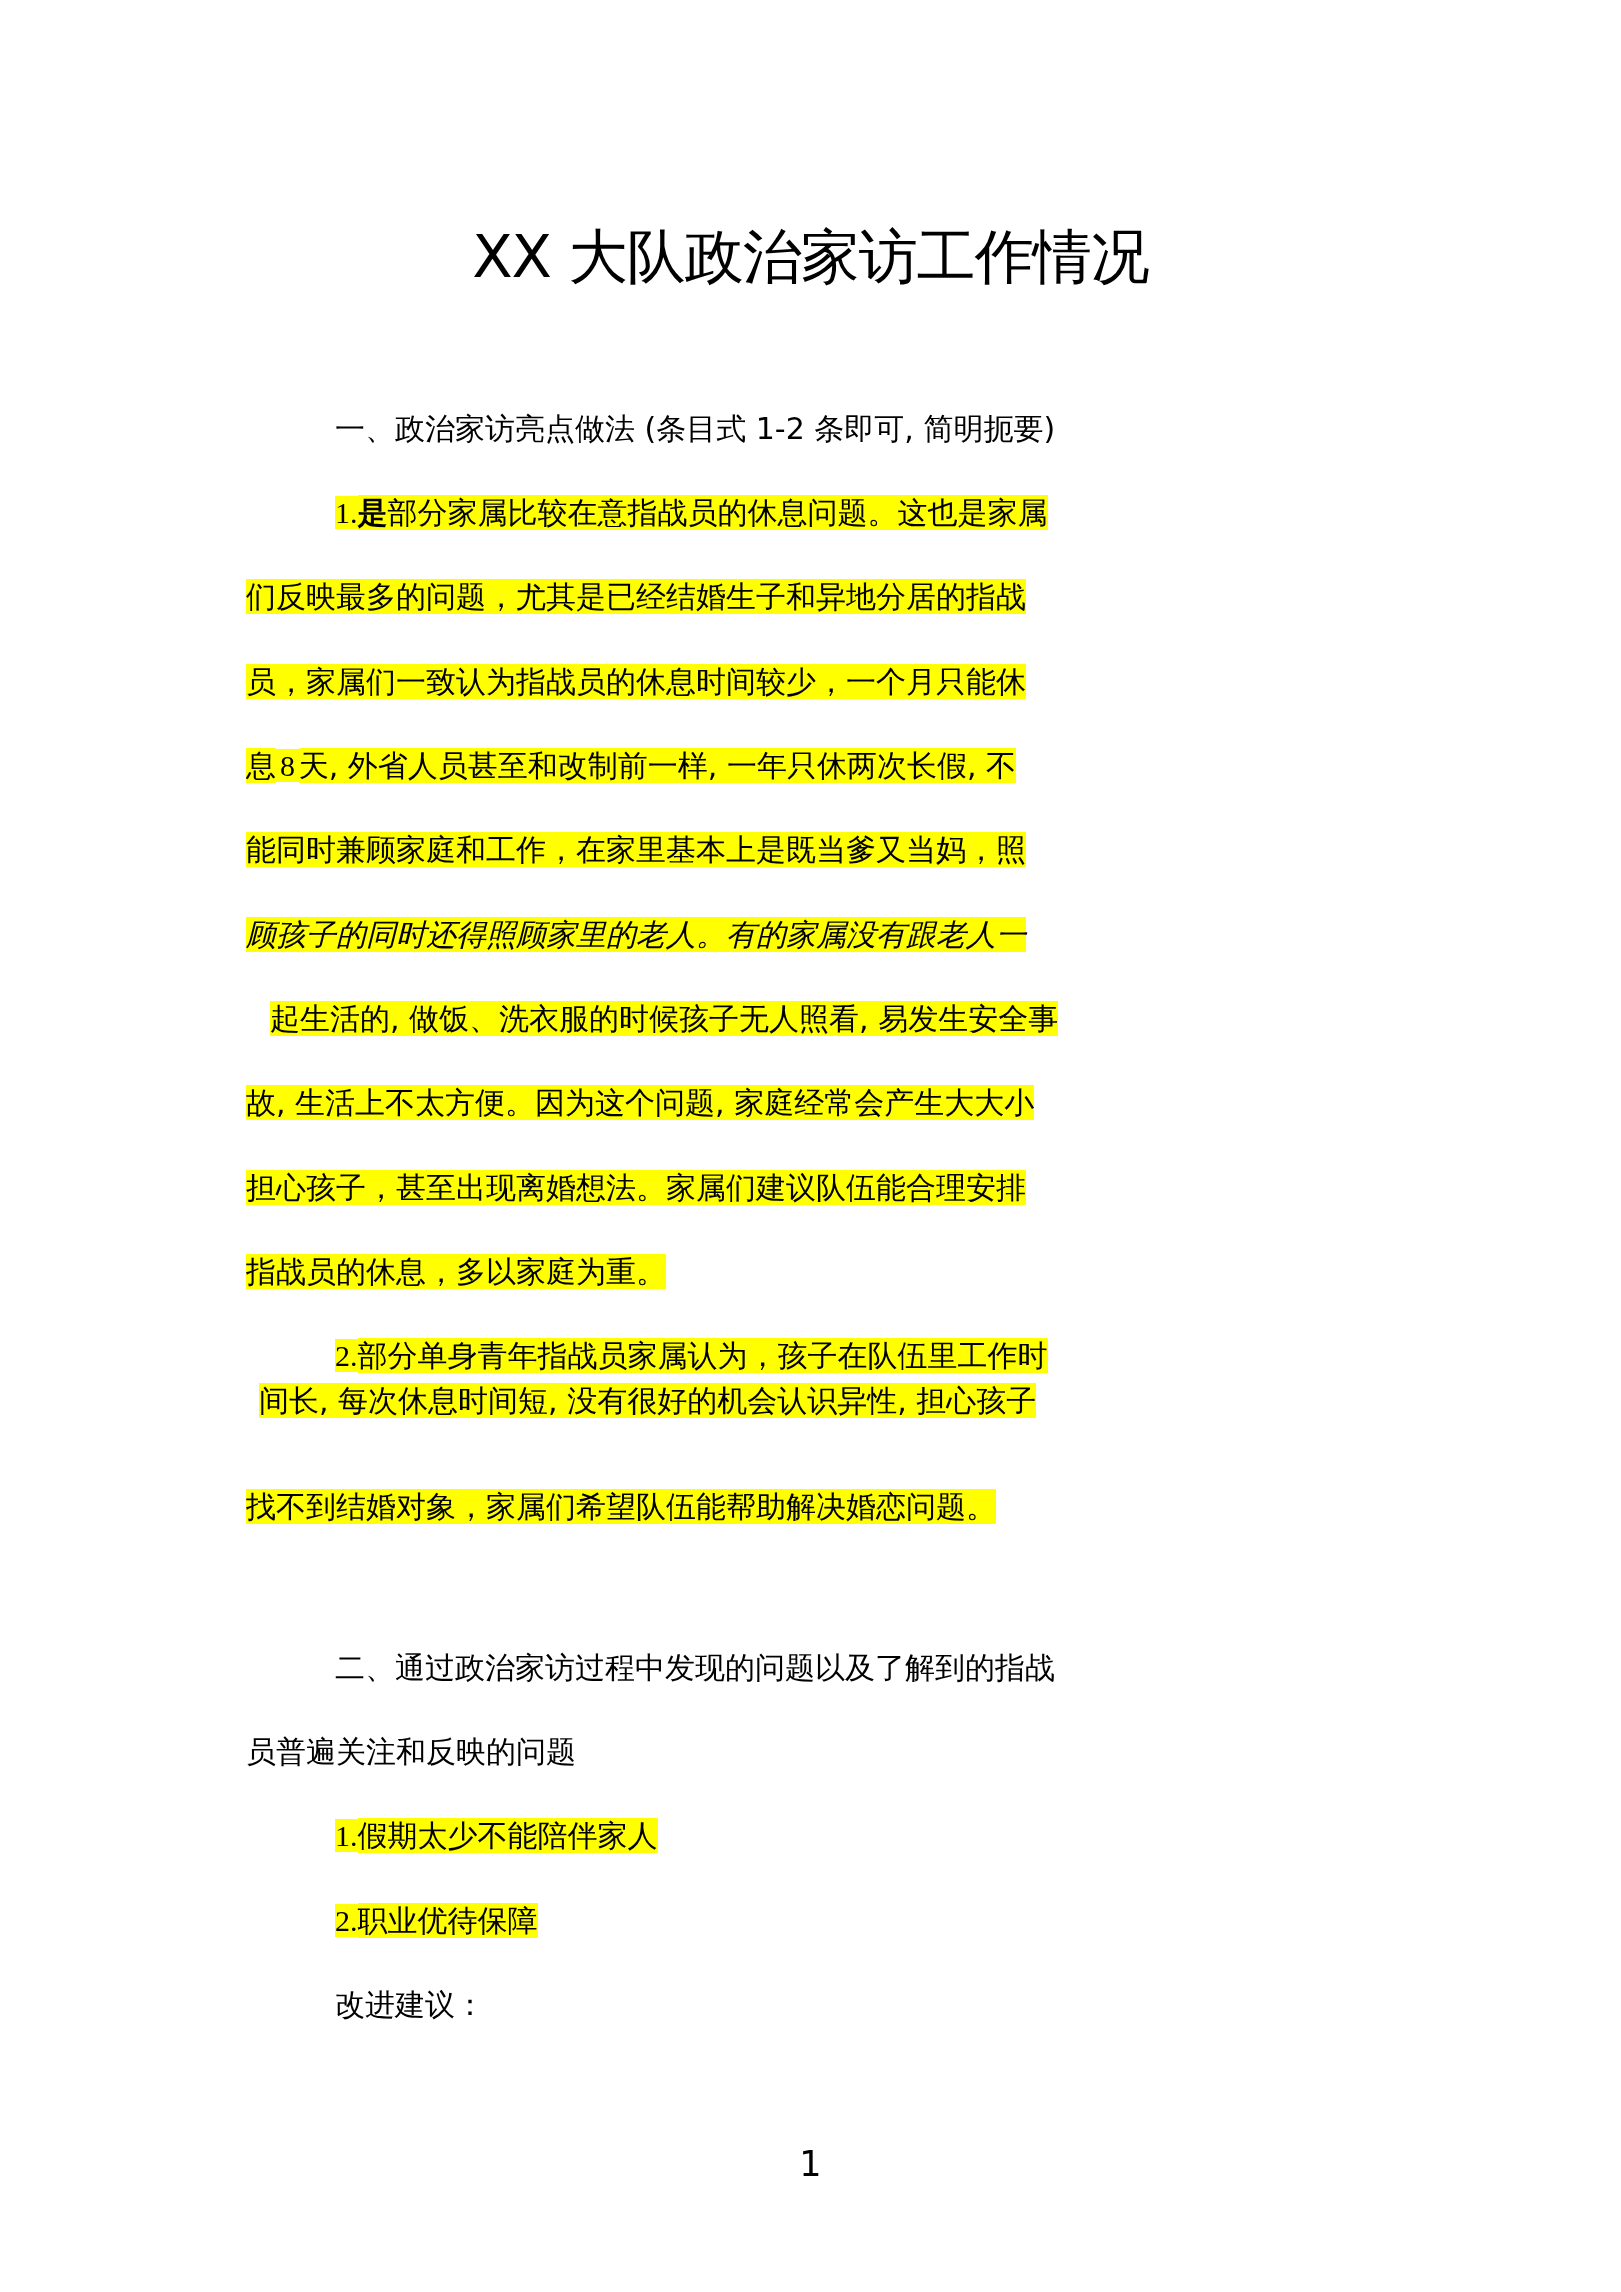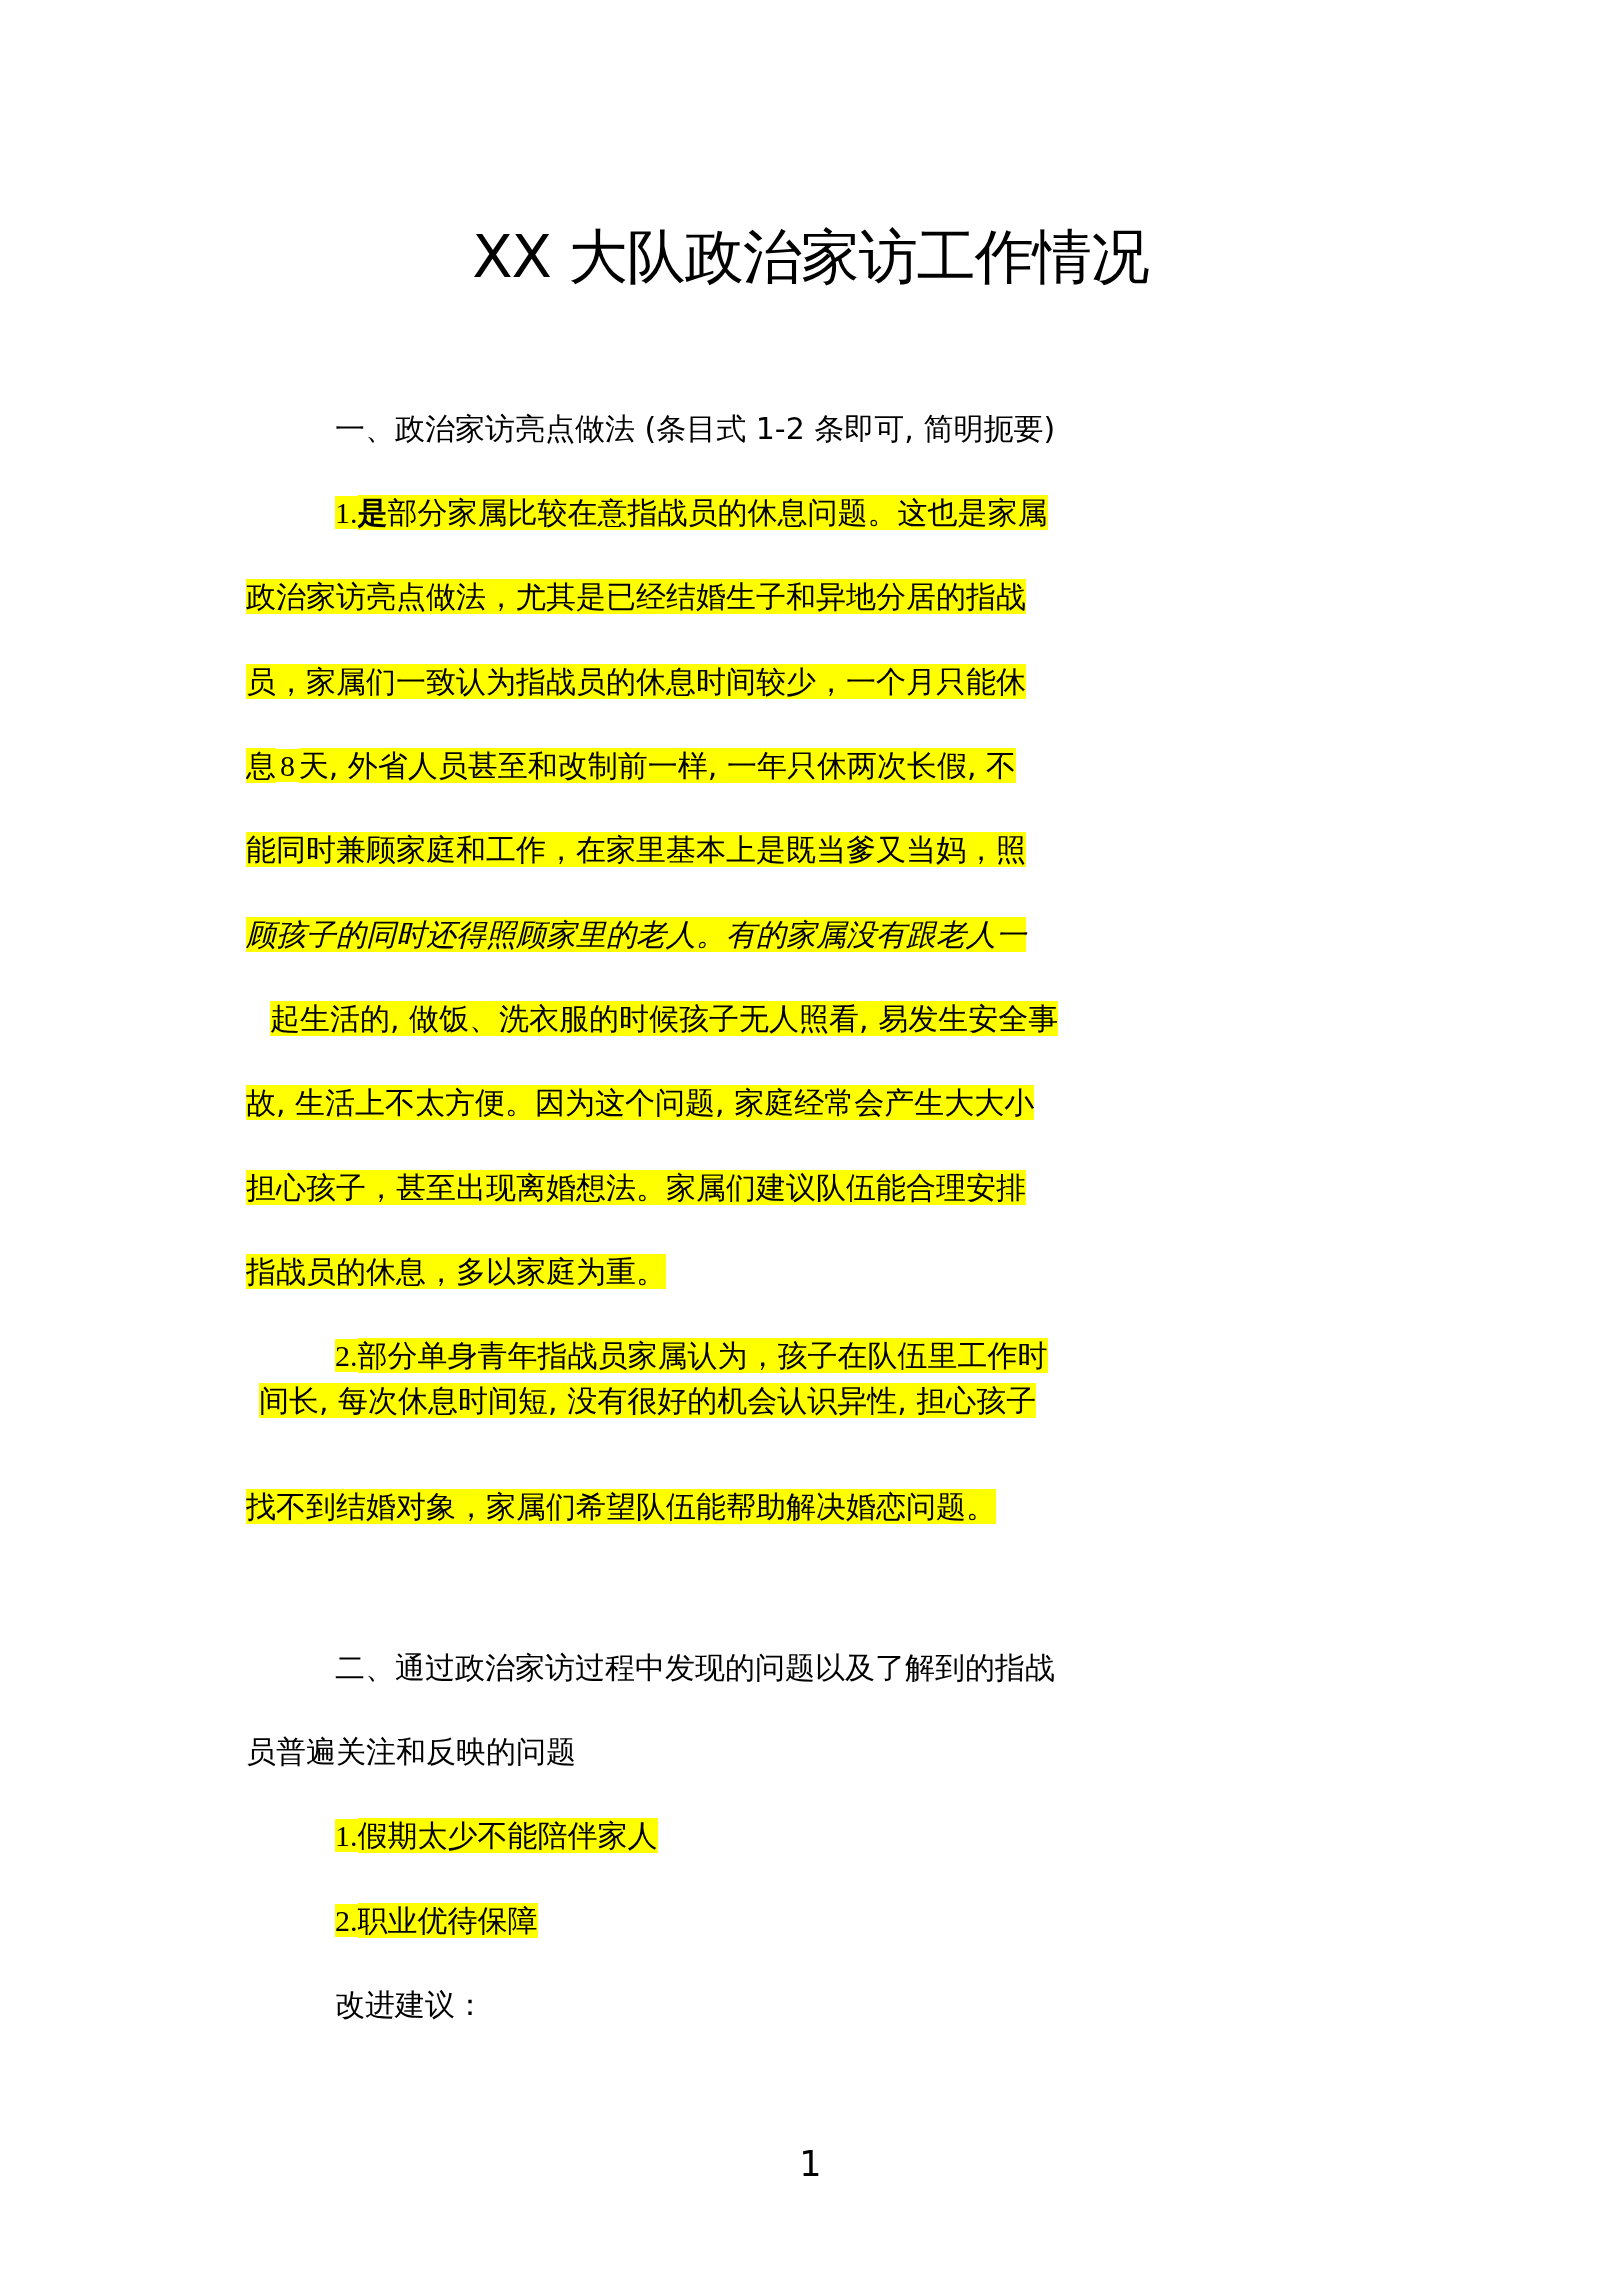--- a/index.html
+++ b/index.html
@@ -76,21 +76,21 @@
   <div class="body-block" style="top:0;">
 
     <div class="line indent" style="top:400px;">
       <span>一、政治家访亮点做法 (条目式 1-2 条即可, 简明扼要)</span>
     </div>
 
     <div class="line indent" style="top:484px;">
       <span class="hl num">1.</span><span class="hl bold">是</span><span class="hl">部分家属比较在意指战员的休息问题。这也是家属</span>
     </div>
     <div class="line" style="top:568px;">
-      <span class="hl">政治家访亮点做法，尤其是已经结婚生子和异地分居的指战</span>
+      <span class="hl">们反映最多的问题，尤其是已经结婚生子和异地分居的指战</span>
     </div>
     <div class="line" style="top:653px;text-align:right;">
       <span class="hl">员，家属们一致认为指战员的休息时间较少，一个月只能休</span>
     </div>
     <div class="line" style="top:737px;">
       <span class="hl">息</span><span class="hl num" style="padding:0 3.9px;">8</span><span class="hl">天, 外省人员甚至和改制前一样, 一年只休两次长假, 不</span>
     </div>
     <div class="line" style="top:821px;">
       <span class="hl">能同时兼顾家庭和工作，在家里基本上是既当爹又当妈，照</span>
     </div>

